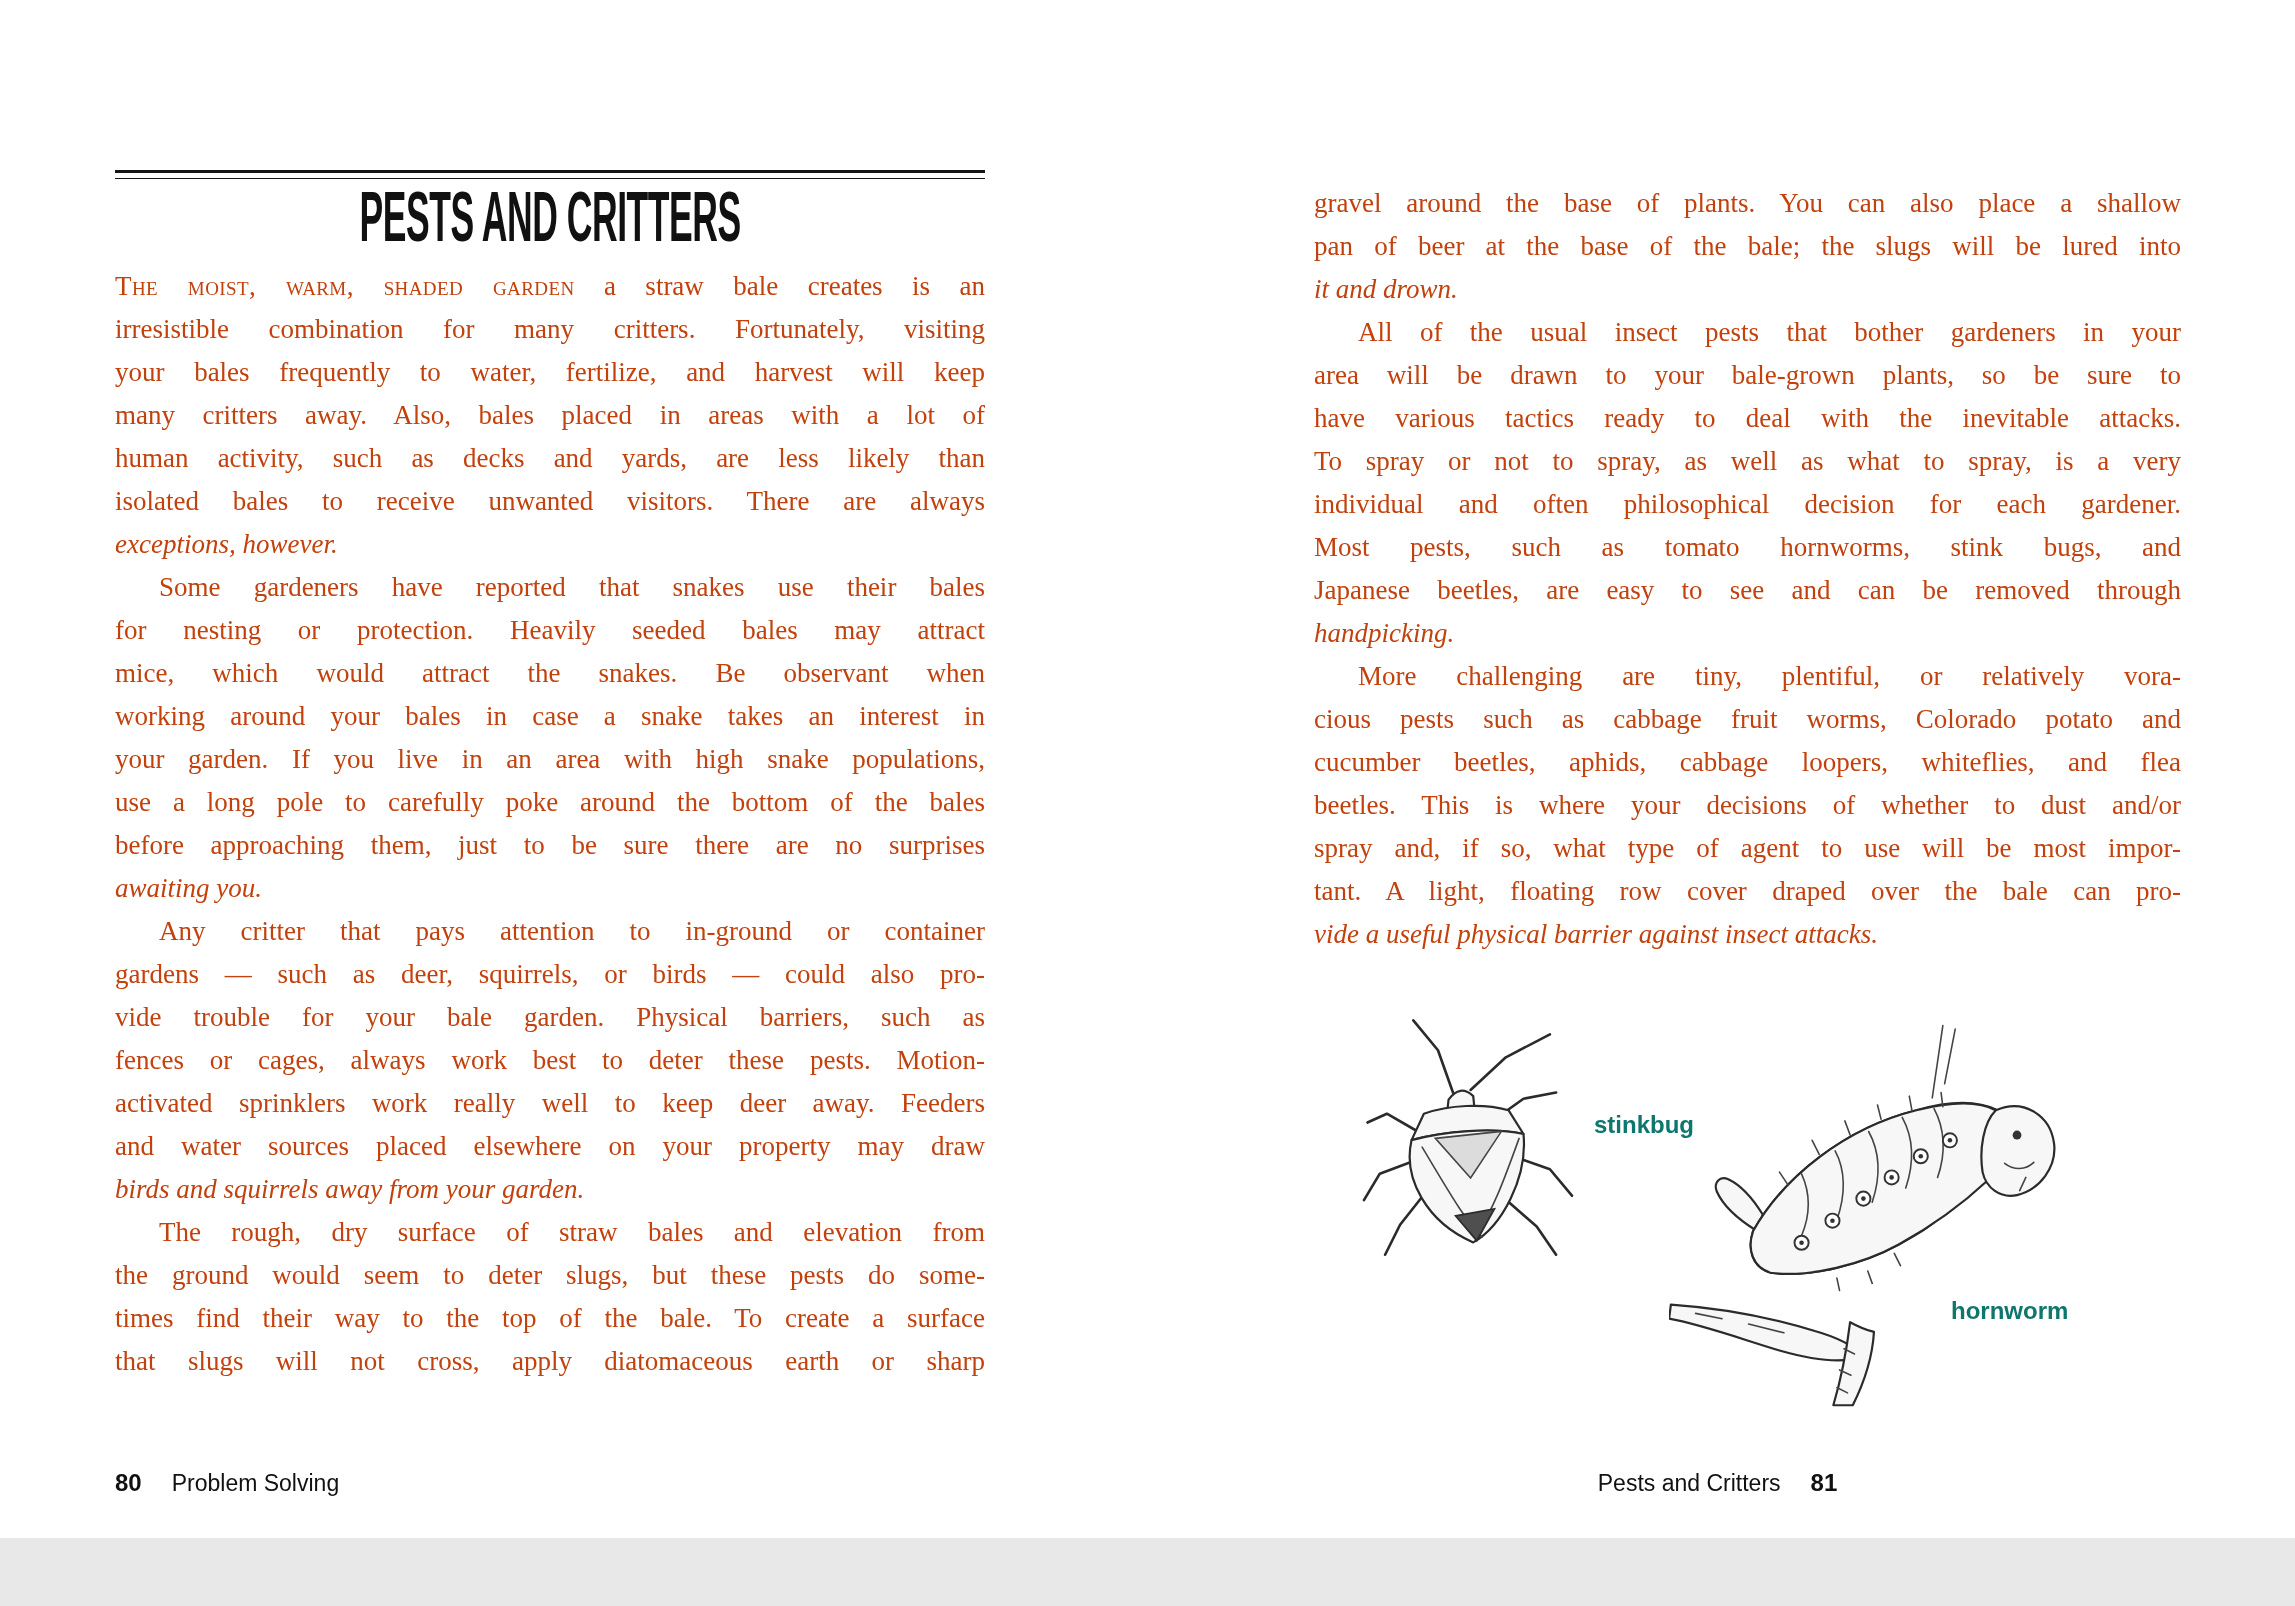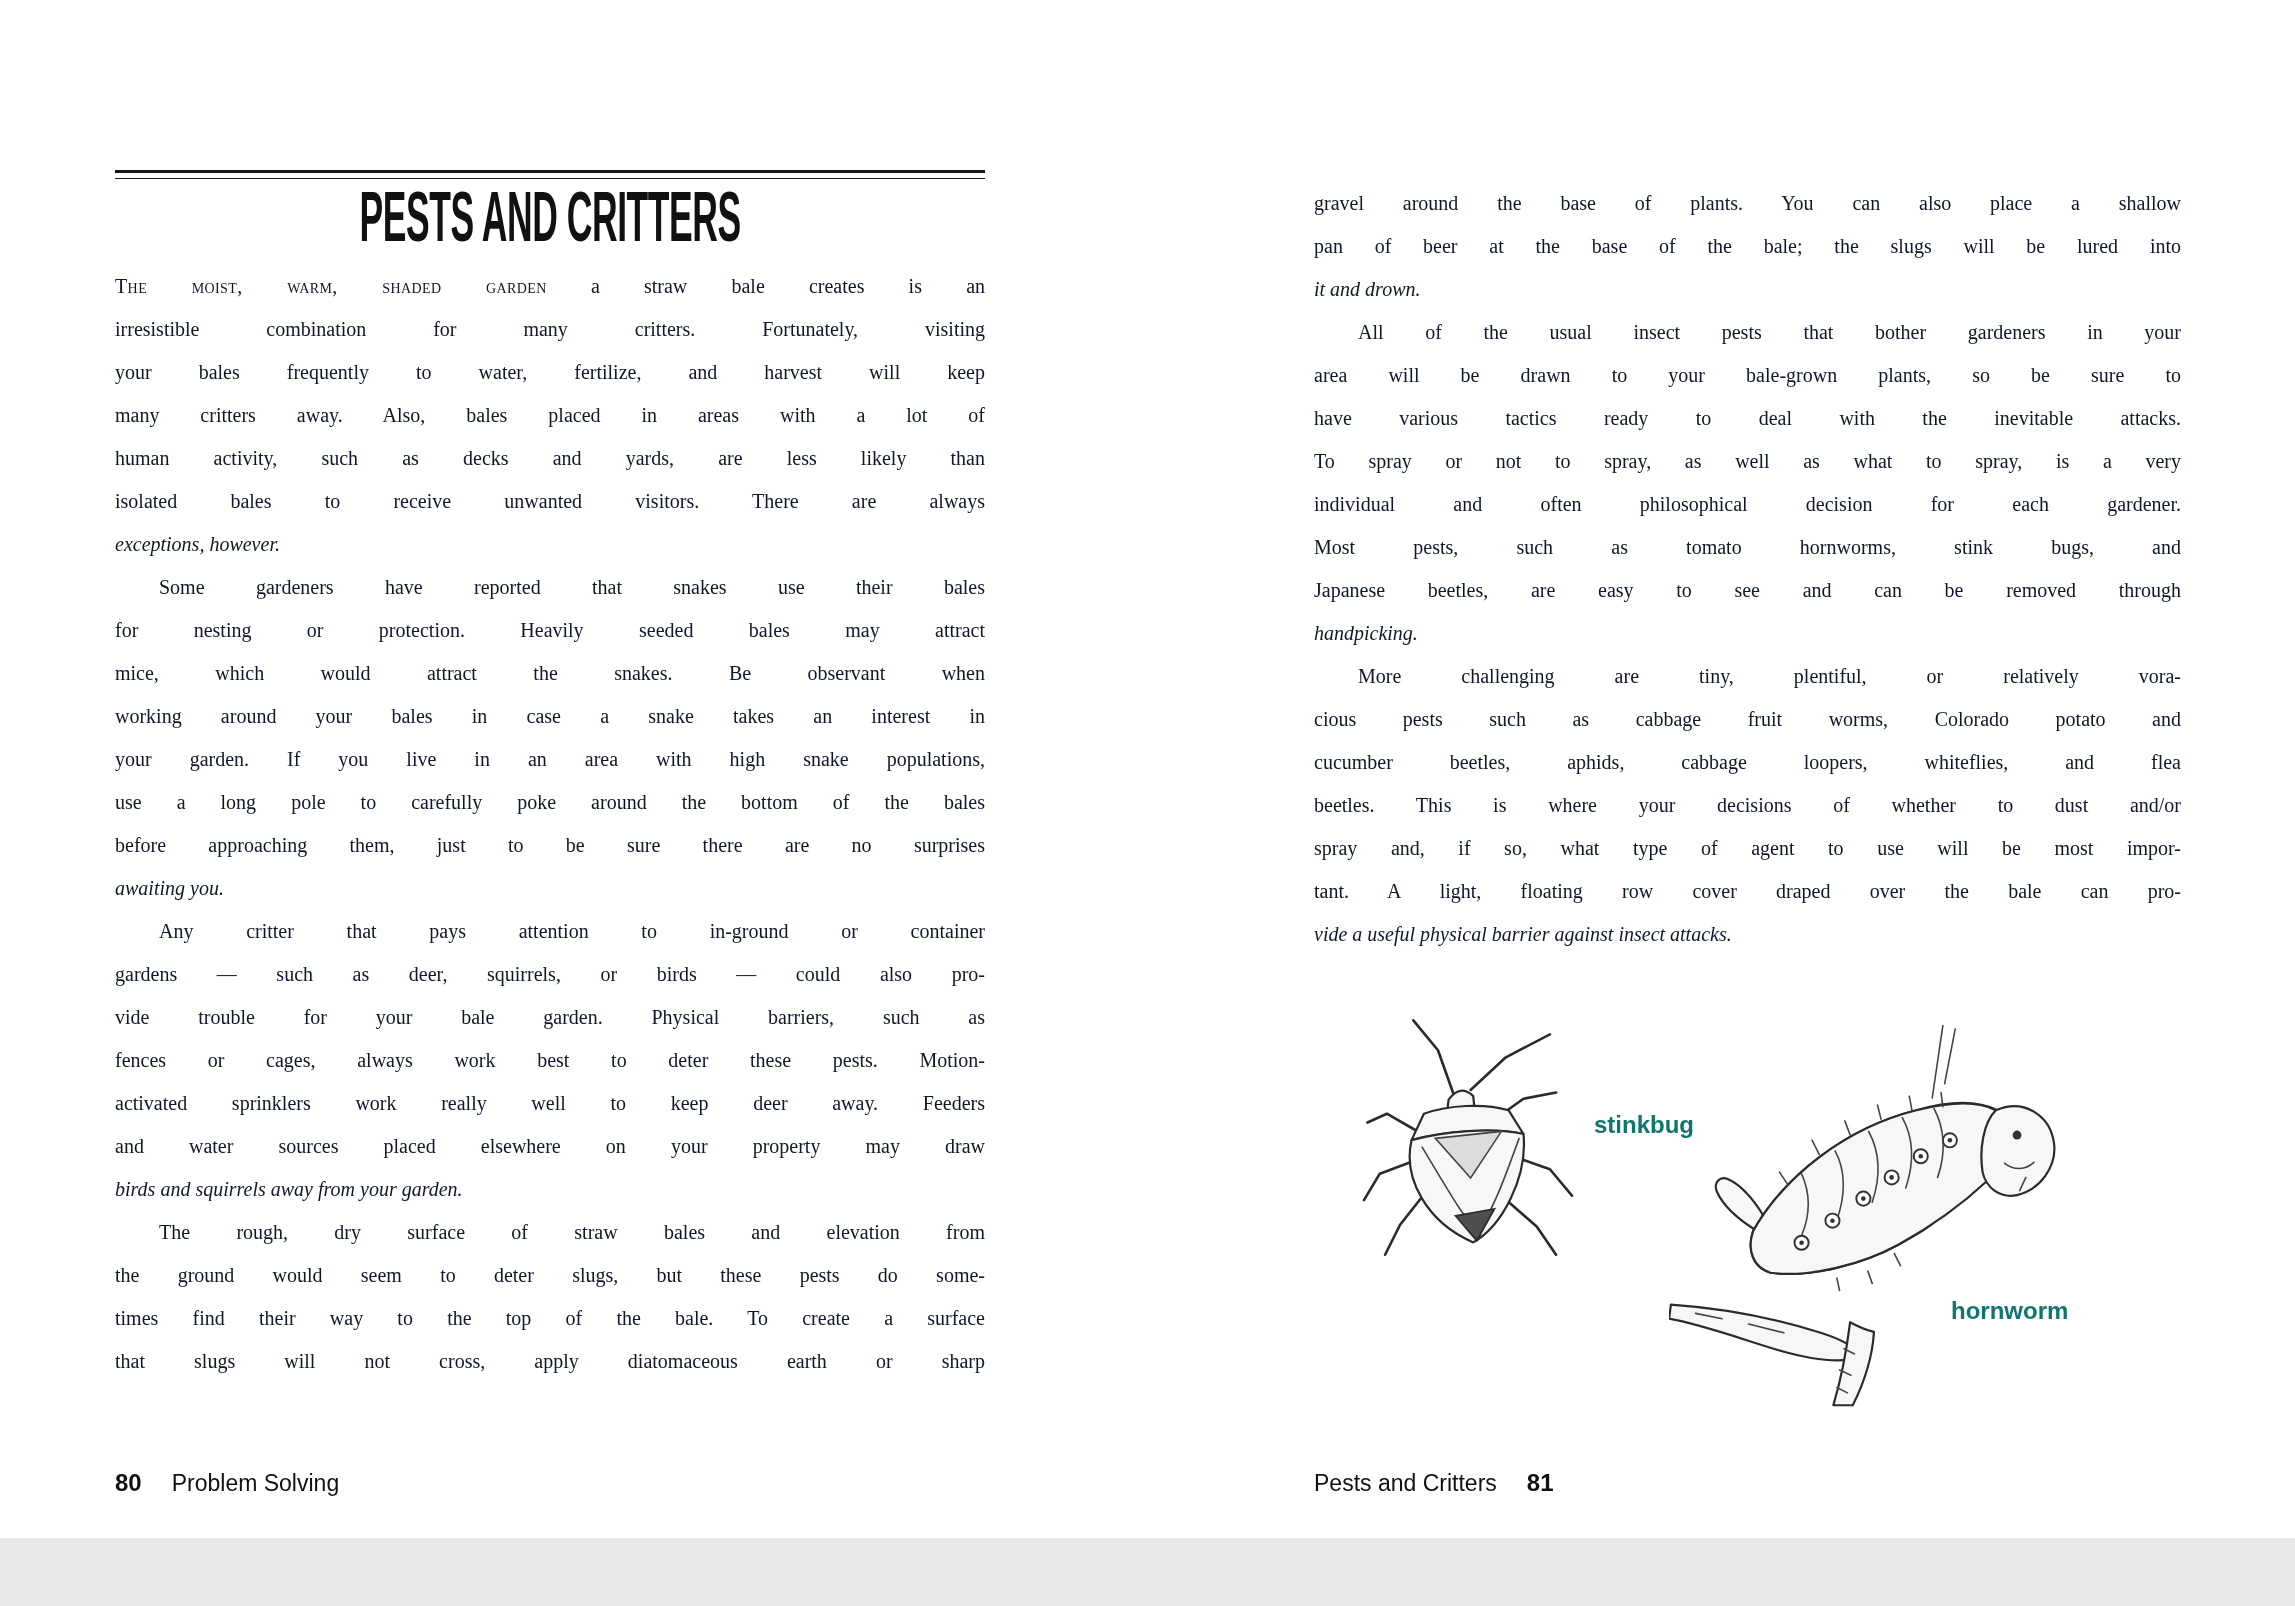--- a/index.html
+++ b/index.html
@@ -30,36 +30,36 @@
     transform:scaleX(0.50);
     transform-origin:center center;
     white-space:nowrap;
     color:#111;
   }
   
   .body-col{position:absolute;width:870px;}
   .body-left{left:115px;top:265px;}
   .body-right{left:1314px;top:182px;width:867px;}
   .line{
-    font-size:20px;line-height:43px;
+    font-size:27px;line-height:43px;
     text-align:justify;text-align-last:justify;
     white-space:normal;
-    color:#0f172a;
+    color:#c2410c;
   }
   .line.lastline{text-align-last:left;font-style:italic;}
   .line.indent{text-indent:44px;}
   .smallcaps{font-variant:small-caps;letter-spacing:0.4px;}
   
   .footer{
     position:absolute;top:1469px;
     font-family:"Liberation Sans",sans-serif;
     font-size:23px;line-height:28px;color:#111;
   }
   .footer-left{left:115px;}
-  .footer-right{left:1314px;width:867px;text-align:left;}
+  .footer-right{left:1284px;width:867px;text-align:center;}
   .pagenum{font-weight:bold;font-size:24px;}
   .footer-left .footsec{margin-left:30px;}
   .footer-right .pagenum{margin-left:30px;}
   
   .fig{position:absolute;}
   .fig-label{
     position:absolute;
     font-family:"Liberation Sans",sans-serif;
     font-weight:bold;font-size:24px;line-height:26.5px;color:#0f766e;
     white-space:nowrap;

